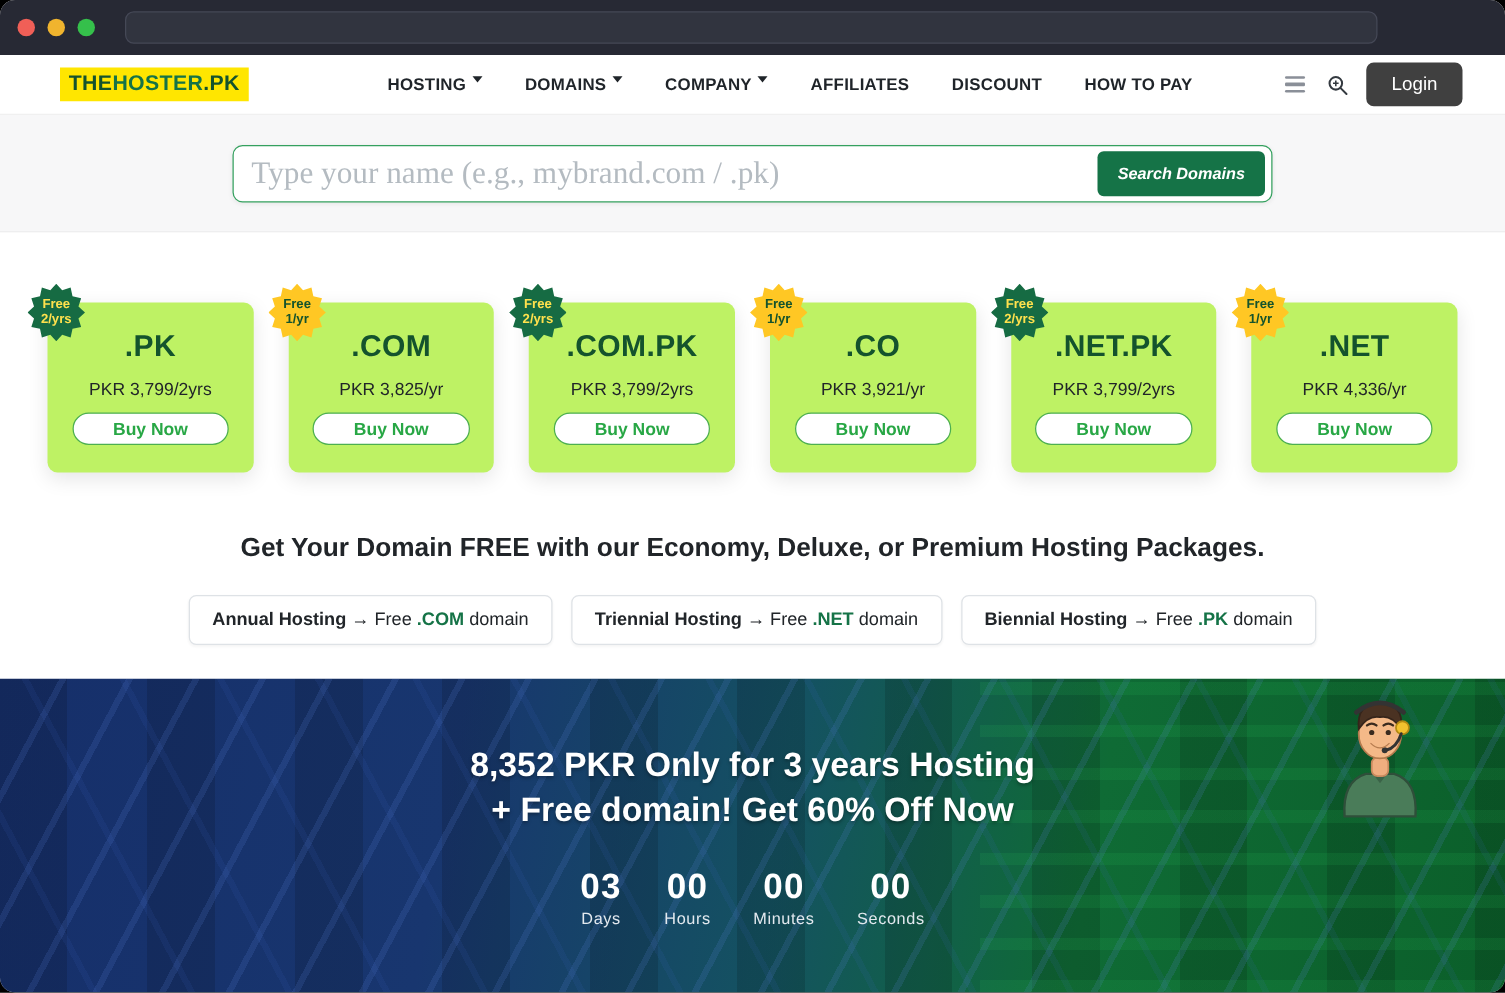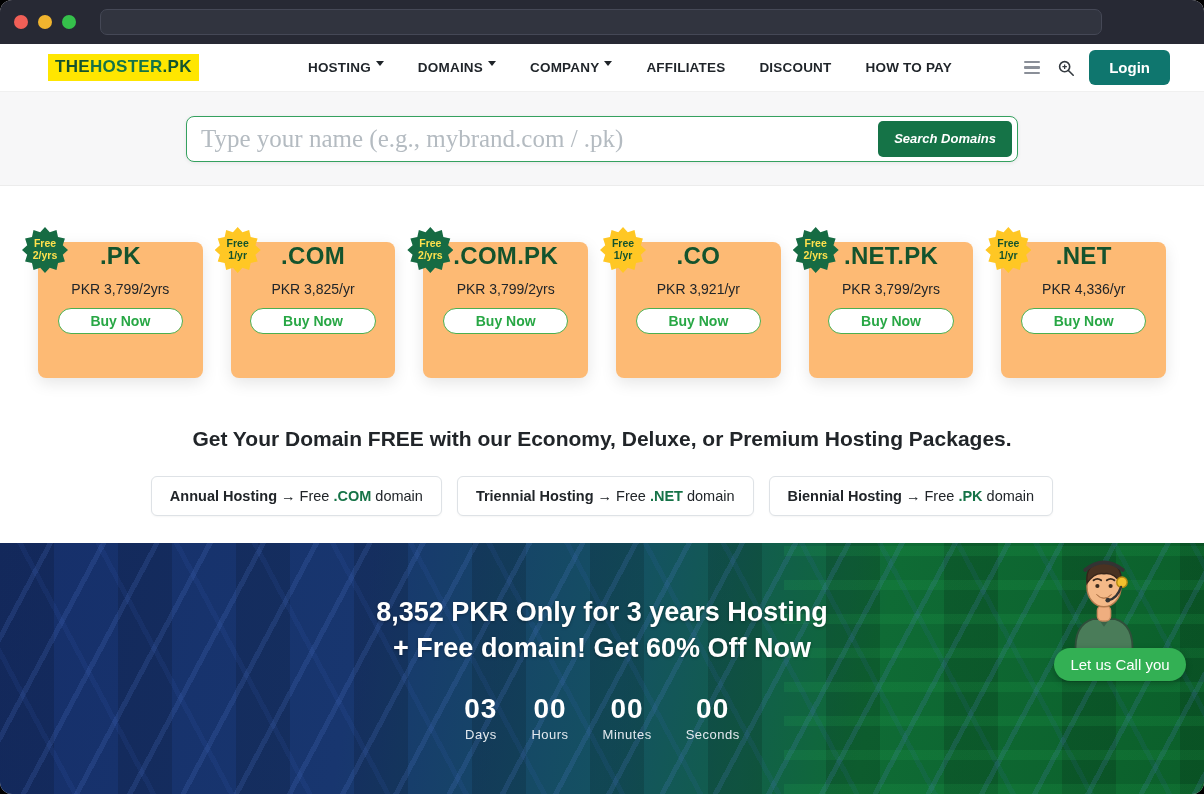--- a/index.html
+++ b/index.html
@@ -28,43 +28,43 @@
   .logo .p2 { color:#157347; }
   .logo .p3 { color:#14532d; }
   .nav-menu { display:flex; gap:34px; margin:0 auto; padding-left:40px; }
   .nav-item { font-size:13.5px; font-weight:700; color:#1f2429; letter-spacing:.2px; cursor:pointer; display:flex; align-items:flex-start; gap:5px; white-space:nowrap; }
   .caret { width:0; height:0; border-left:4px solid transparent; border-right:4px solid transparent; border-top:5px solid #1f2429; margin-top:1px; }
   .nav-right { display:flex; align-items:center; gap:14px; }
   .burger { display:flex; flex-direction:column; gap:3px; cursor:pointer; padding:3px; }
   .burger span { display:block; width:16px; height:2.5px; background:#8a8f98; border-radius:1px; }
   .nav-search { cursor:pointer; display:flex; }
   .login-btn {
-    background:#0f766e; color:#fff; font-weight:700; font-size:15px;
+    background:#404040; color:#fff; font-weight:400; font-size:15px;
     border:none; border-radius:6px; padding:9px 20px; cursor:pointer; font-family:inherit;
   }
 
   
   .search-section { height:94px; background:#f7f7f8; display:flex; align-items:center; justify-content:center; border-bottom:1px solid #ececec; }
   .search-box {
     width:832px; height:46px; background:#fff; border:1.5px solid #35a15f; border-radius:8px;
     display:flex; align-items:center; padding:4px 5px 4px 14px; box-shadow:0 1px 4px rgba(0,0,0,.07);
   }
   .search-input { flex:1; border:none; outline:none; font-size:25px; color:#495057; font-family:Liberation Serif, serif; background:transparent; }
   .search-input::placeholder { color:#b4bbc1; }
   .search-btn {
     background:#157347; color:#fff; border:none; border-radius:5px; height:36px; padding:0 16px;
     font-size:13px; font-weight:700; cursor:pointer; font-family:inherit; white-space:nowrap;font-style:italic;
   }
 
   
   .cards-section { height:214px; background:#fff; padding-top:56px; }
   .cards-row { width:1128px; margin:0 auto; display:flex; gap:28px; }
   .dcard {
-    position:relative; flex:1; height:136px; background:#fdba74; border-radius:8px;
-    box-shadow:0 5px 16px rgba(0,0,0,.10); display:flex; flex-direction:column; align-items:center; gap:11px;
+    position:relative; flex:1; height:136px; background:#bef264; border-radius:8px;
+    box-shadow:0 5px 16px rgba(0,0,0,.10); display:flex; flex-direction:column; align-items:center; justify-content:center; gap:11px;
   }
   .badge {
     position:absolute; top:-15px; left:-16px; width:46px; height:46px; z-index:2;
     display:flex; align-items:center; justify-content:center; text-align:center;
     font-size:10.5px; font-weight:700; line-height:1.1; padding:6px;
     clip-path:polygon(100% 50%,88.64% 60.35%,93.3% 75%,78.28% 78.28%,75% 93.3%,60.35% 88.64%,50% 100%,39.65% 88.64%,25% 93.3%,21.72% 78.28%,6.7% 75%,11.36% 60.35%,0% 50%,11.36% 39.65%,6.7% 25%,21.72% 21.72%,25% 6.7%,39.65% 11.36%,50% 0%,60.35% 11.36%,75% 6.7%,78.28% 21.72%,93.3% 25%,88.64% 39.65%);
   }
   .badge.green { background:#166b43; color:#ffe14d; }
   .badge.yellow { background:#ffc724; color:#14532d; }
   .dcard .tld { font-size:24px; font-weight:800; color:#14532d; letter-spacing:.3px; }
@@ -290,16 +290,15 @@
       <path d="M30 20 Q50 4 70 20" fill="none" stroke="#333" stroke-width="4" stroke-linecap="round"></path>
       <circle cx="69" cy="33" r="5.5" fill="#f2c12e" stroke="#b58a12" stroke-width="1.5"></circle>
       <path d="M68 38 Q64 50 55 52" fill="none" stroke="#333" stroke-width="2.5" stroke-linecap="round"></path>
       <circle cx="54" cy="52" r="2.5" fill="#333"></circle>
       <circle cx="43" cy="37" r="2.2" fill="#3a2a1e"></circle>
       <circle cx="57" cy="37" r="2.2" fill="#3a2a1e"></circle>
       <path d="M39 31 Q43 28 47 31" fill="none" stroke="#3a2a1e" stroke-width="2" stroke-linecap="round"></path>
       <path d="M53 31 Q57 28 61 31" fill="none" stroke="#3a2a1e" stroke-width="2" stroke-linecap="round"></path>
       <path d="M42 46 Q50 54 58 46 Q54 50 50 50 Q46 50 42 46 Z" fill="#fff" stroke="#b57b4e" stroke-width="1"></path>
     </svg>
-    <button class="call-btn">Let us Call you</button>
   </div>
 
 </div>
 
 </body></html>

